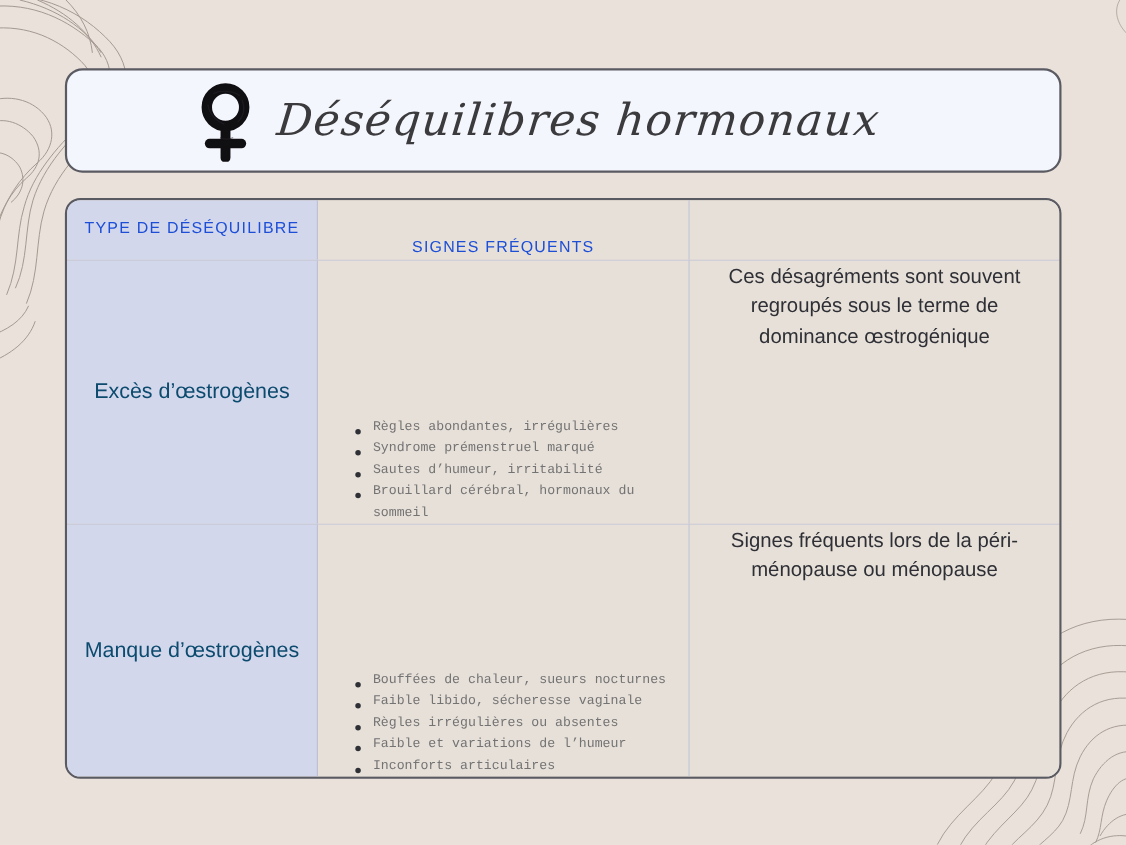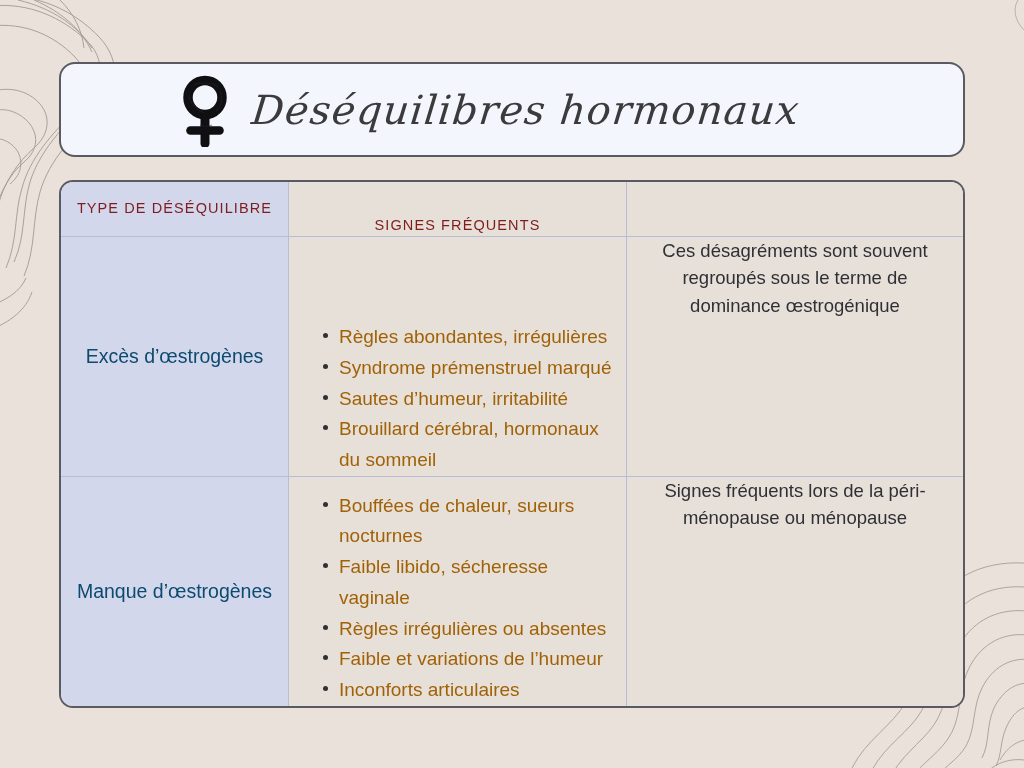--- a/index.html
+++ b/index.html
@@ -110,21 +110,21 @@
     box-sizing: border-box;
     display: flex;
     align-items: flex-start;
     justify-content: center;
     text-align: center;
   }
 
   .head-label {
     font-size: 14.5px;
     letter-spacing: 1.1px;
-    color: #7f1d1d;
+    color: #1d4ed8;
     line-height: 1.45;
     text-align: center;
   }
   .type-label {
     font-size: 19.5px;
     color: #0c4a6e;
     line-height: 1.42;
     text-align: right;
     padding: 0 10px;
   }
@@ -137,25 +137,26 @@
   }
   ul.signs {
     margin: 0;
     padding: 0 8px 0 34px;
     list-style: none;
     width: 100%;
     box-sizing: border-box;
   }
   ul.signs li {
     position: relative;
-    font-size: 19px;
-    color: #a16207;
+    font-size: 12px;
+    color: #737373;
     line-height: 1.62;
     padding-left: 16px;
     margin: 0;
+    font-family: Liberation Mono, monospace;
   }
   ul.signs li::before {
     content: "";
     position: absolute;
     left: 0;
     top: 11px;
     width: 5px;
     height: 5px;
     border-radius: 50%;
     background: #2f3036;

